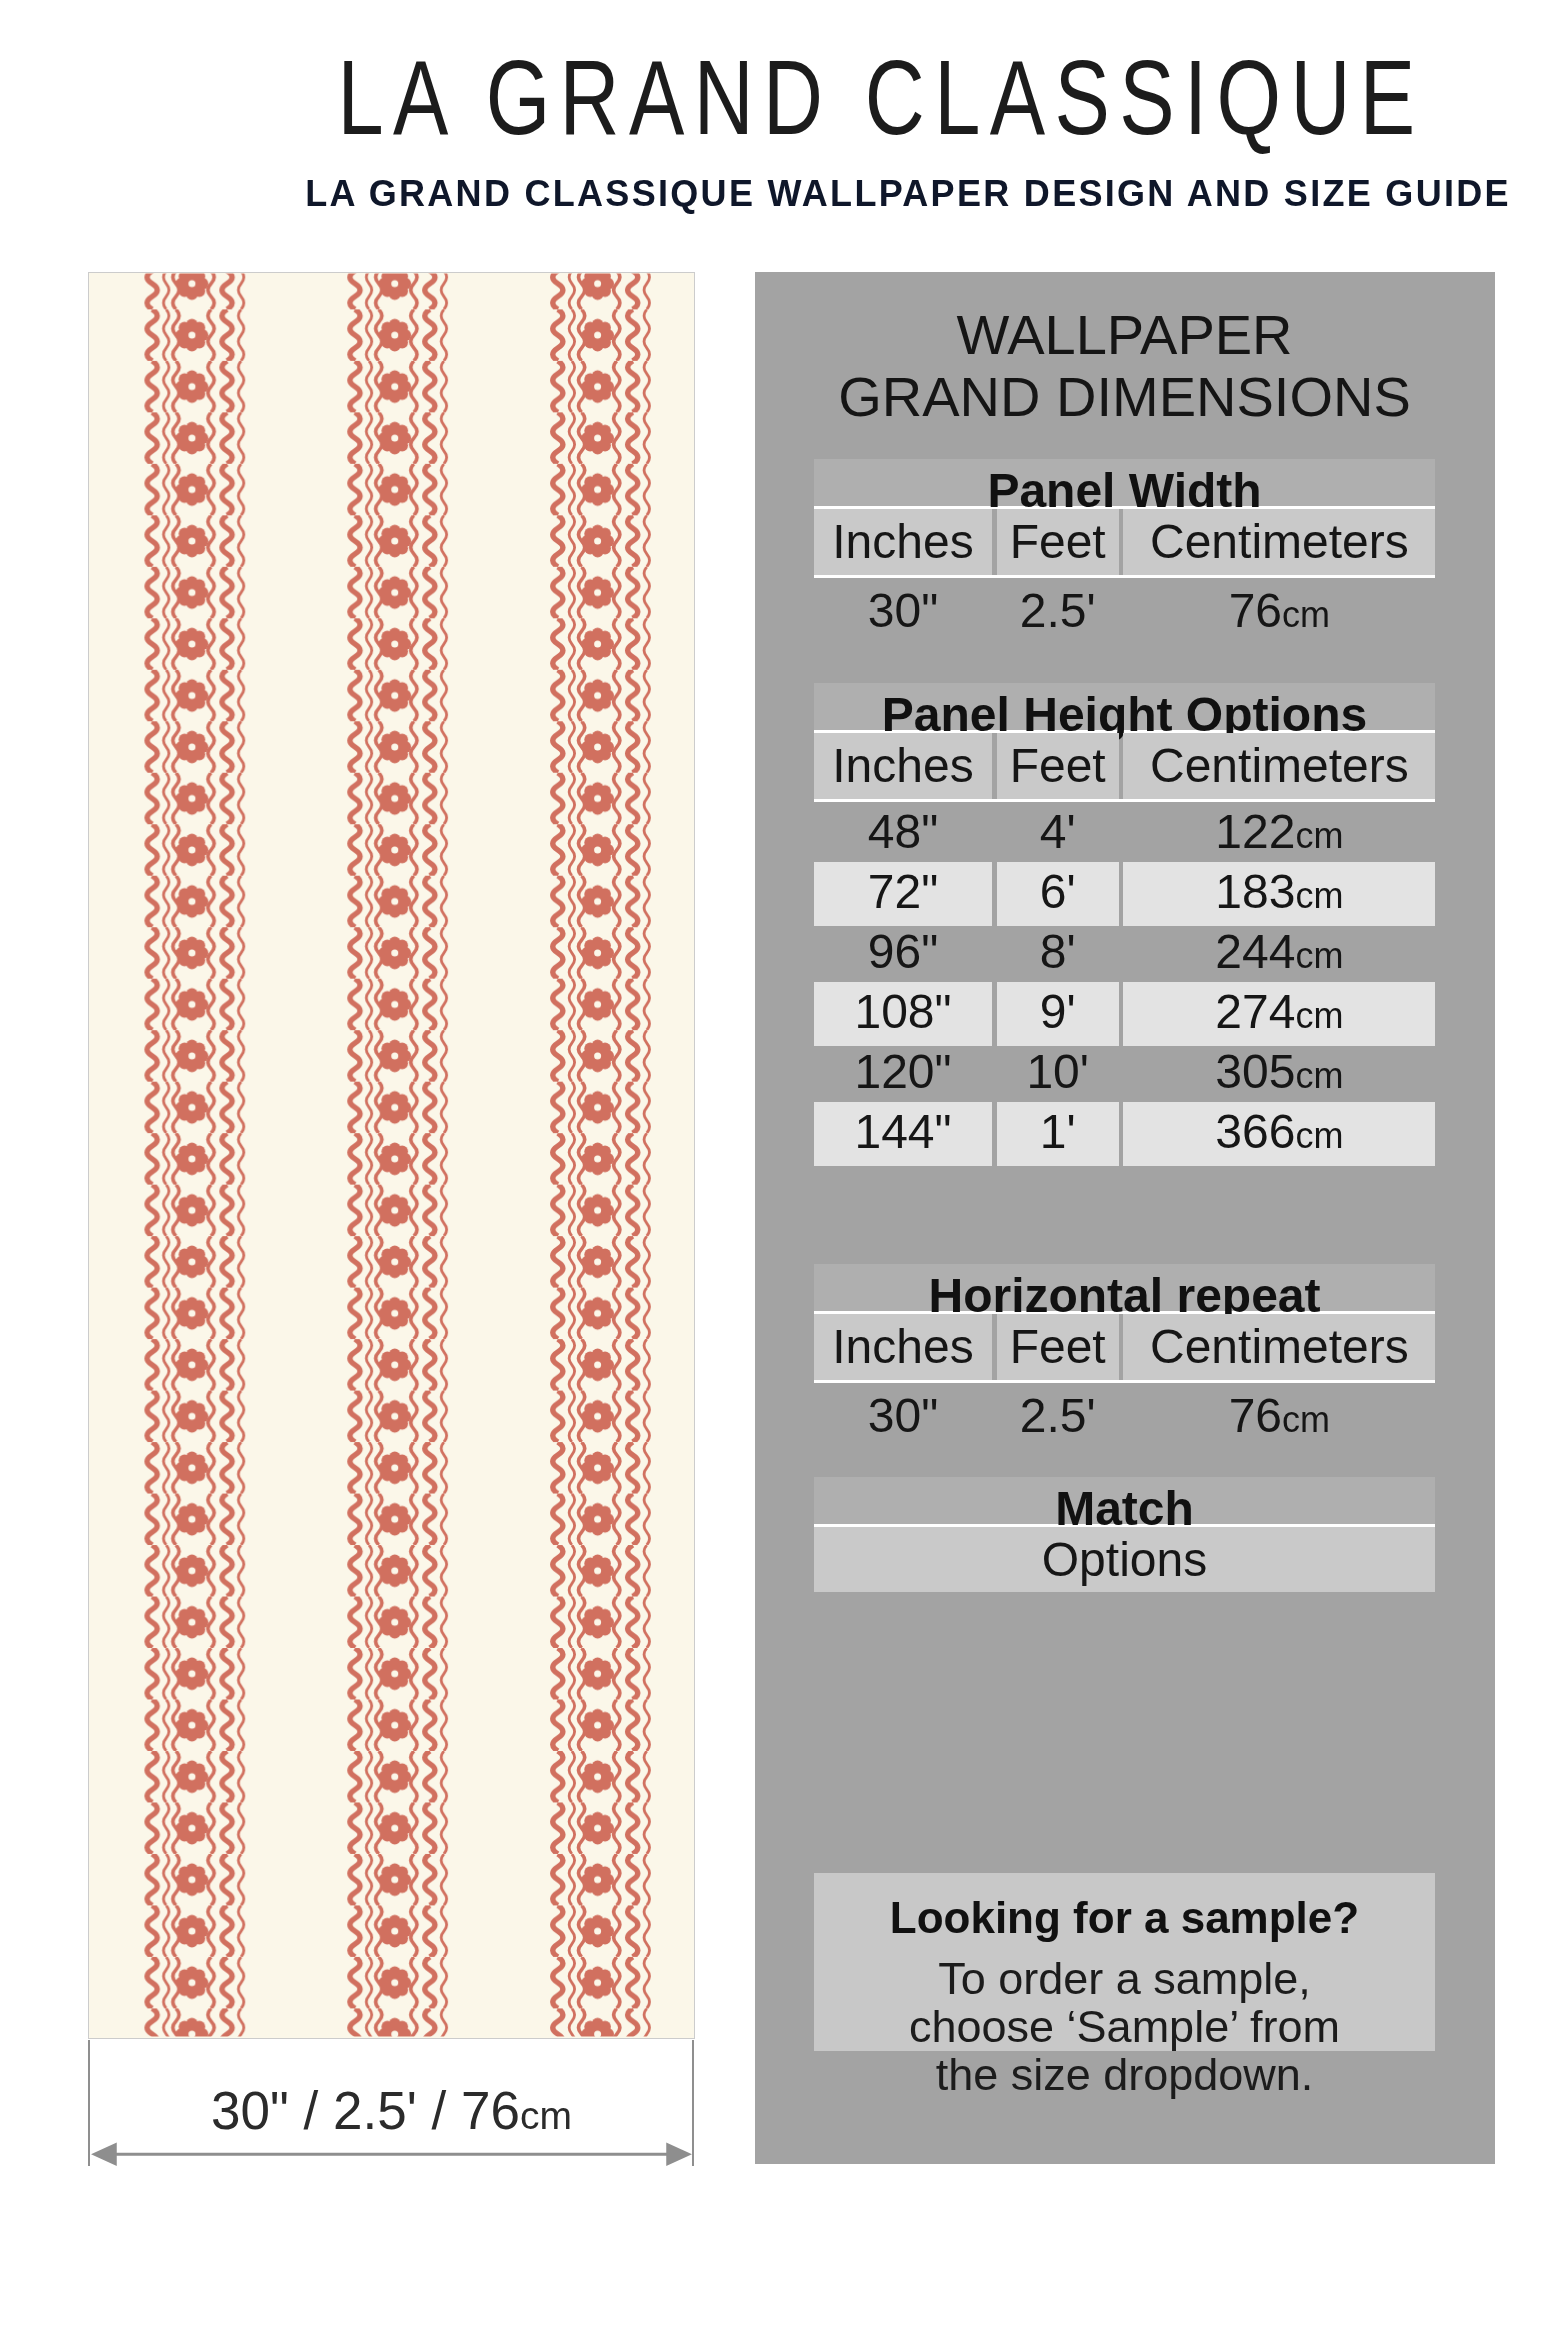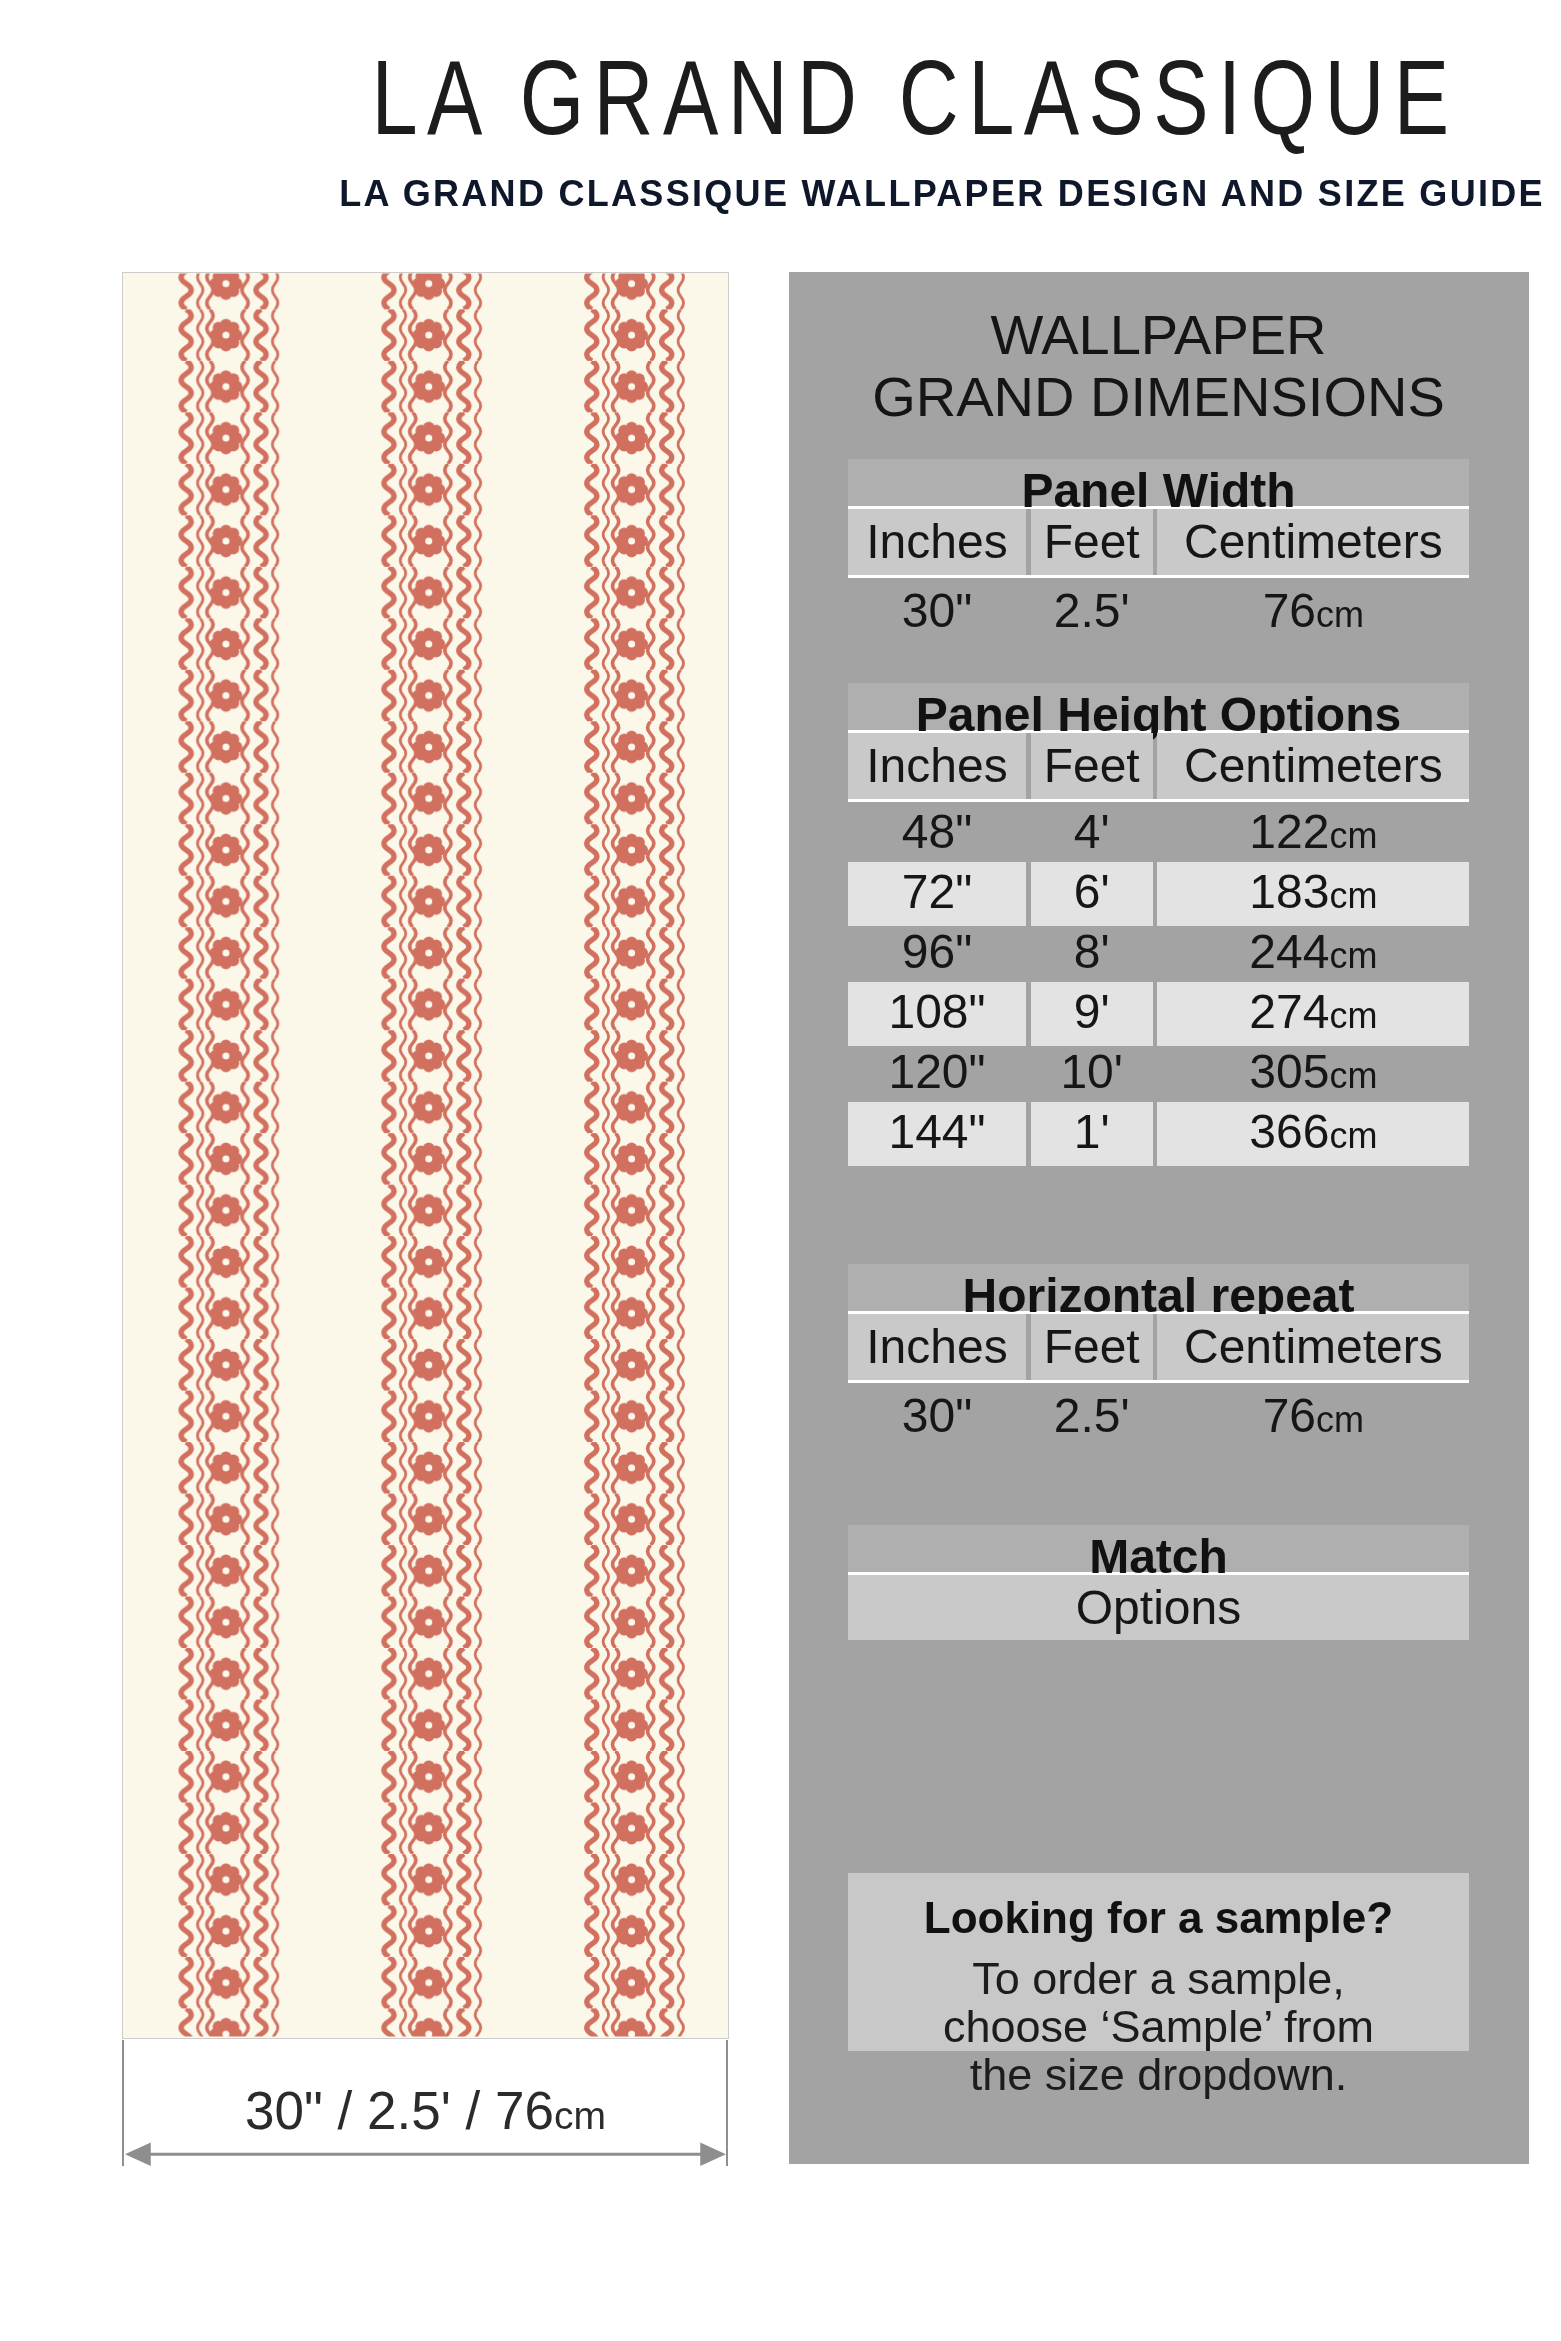--- a/index.html
+++ b/index.html
@@ -1,18 +1,18 @@
 <!DOCTYPE html>
 <html style="font-size:12.5px"><head>
 <meta charset="utf-8">
 <style>
   html,body{margin:0;padding:0;background:#ffffff;}
   body{width:1561px;height:2342px;position:relative;overflow:hidden;
        font-family:"Liberation Sans", sans-serif;color:#1a1a1a;}
-  .page{position:absolute;inset:0;background:#ffffff;margin-left:34px;}
+  .page{position:absolute;inset:0;background:#ffffff;}
 
   
   .brand-title{position:absolute;left:881px;top:37px;transform:translateX(-50%) scaleY(1.28);
        transform-origin:center top;font-size:83px;font-weight:400;letter-spacing:9.4px;
        white-space:nowrap;color:#1c1c1c;}
   .brand-subtitle{position:absolute;left:908px;top:173px;transform:translateX(-50%);
        font-size:36px;font-weight:700;letter-spacing:2.3px;white-space:nowrap;color:#0f172a;text-align:center;}
 
   
   .panel{position:absolute;left:88px;top:272px;width:607px;height:1767px;
@@ -36,21 +36,21 @@
        text-align:center;font-size:48px;font-weight:700;line-height:63px;color:#111;}
   .cols{display:grid;grid-template-columns:178px 122px 312px;column-gap:4.7px;height:69px;
        box-sizing:border-box;border-bottom:3.9px solid #ffffff;}
   .hcell{background:#c9c9c9;text-align:center;font-size:48px;line-height:65px;color:#161616;}
   .drow{display:grid;grid-template-columns:178px 122px 312px;column-gap:4.7px;height:60px;line-height:60px;}
   .drow.tall{height:65px;line-height:65px;}
   .dcell{text-align:center;font-size:48px;color:#161616;}
   .drow.shaded .dcell{background:#e3e3e3;}
   .u{font-size:36px;}
 
-  .sec-width{top:187px;} .sec-height{top:411px;} .sec-repeat{top:992px;} .sec-match{top:1253px;border-radius:27px;}
+  .sec-width{top:187px;} .sec-height{top:411px;} .sec-repeat{top:992px;} .sec-match{top:1205px;border-radius:27px;}
   .match-value{height:65px;background:#c9c9c9;text-align:center;font-size:48px;line-height:65px;color:#161616;}
 
   .sample-box{top:1601px;height:178px;background:#c8c8c8;text-align:center;box-sizing:border-box;padding-top:19px;}
   .sample-title{font-size:44px;font-weight:700;line-height:52px;color:#111;}
   .sample-line{font-size:45px;line-height:48px;color:#1c1c1c;}
   .sample-line.first{margin-top:11px;}
 </style>
 </head>
 <body>
 

